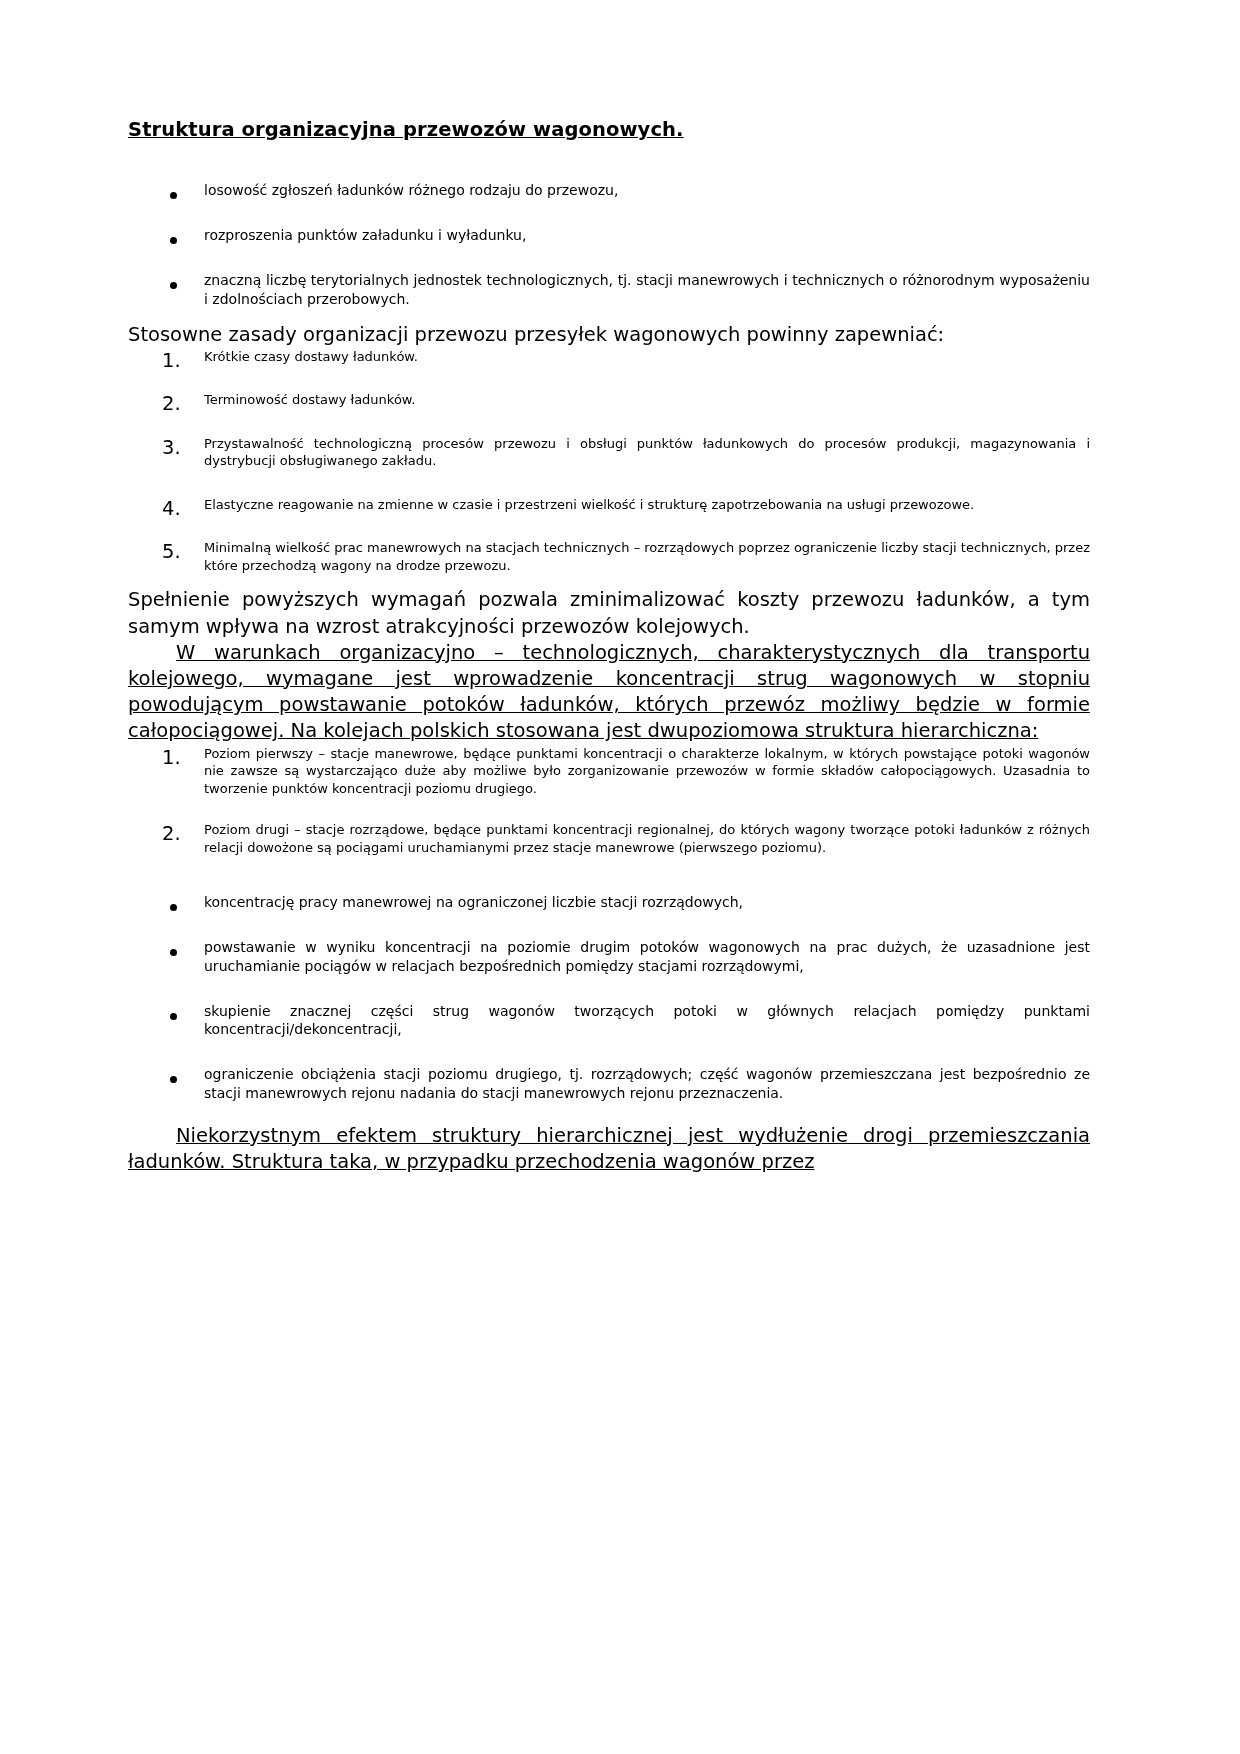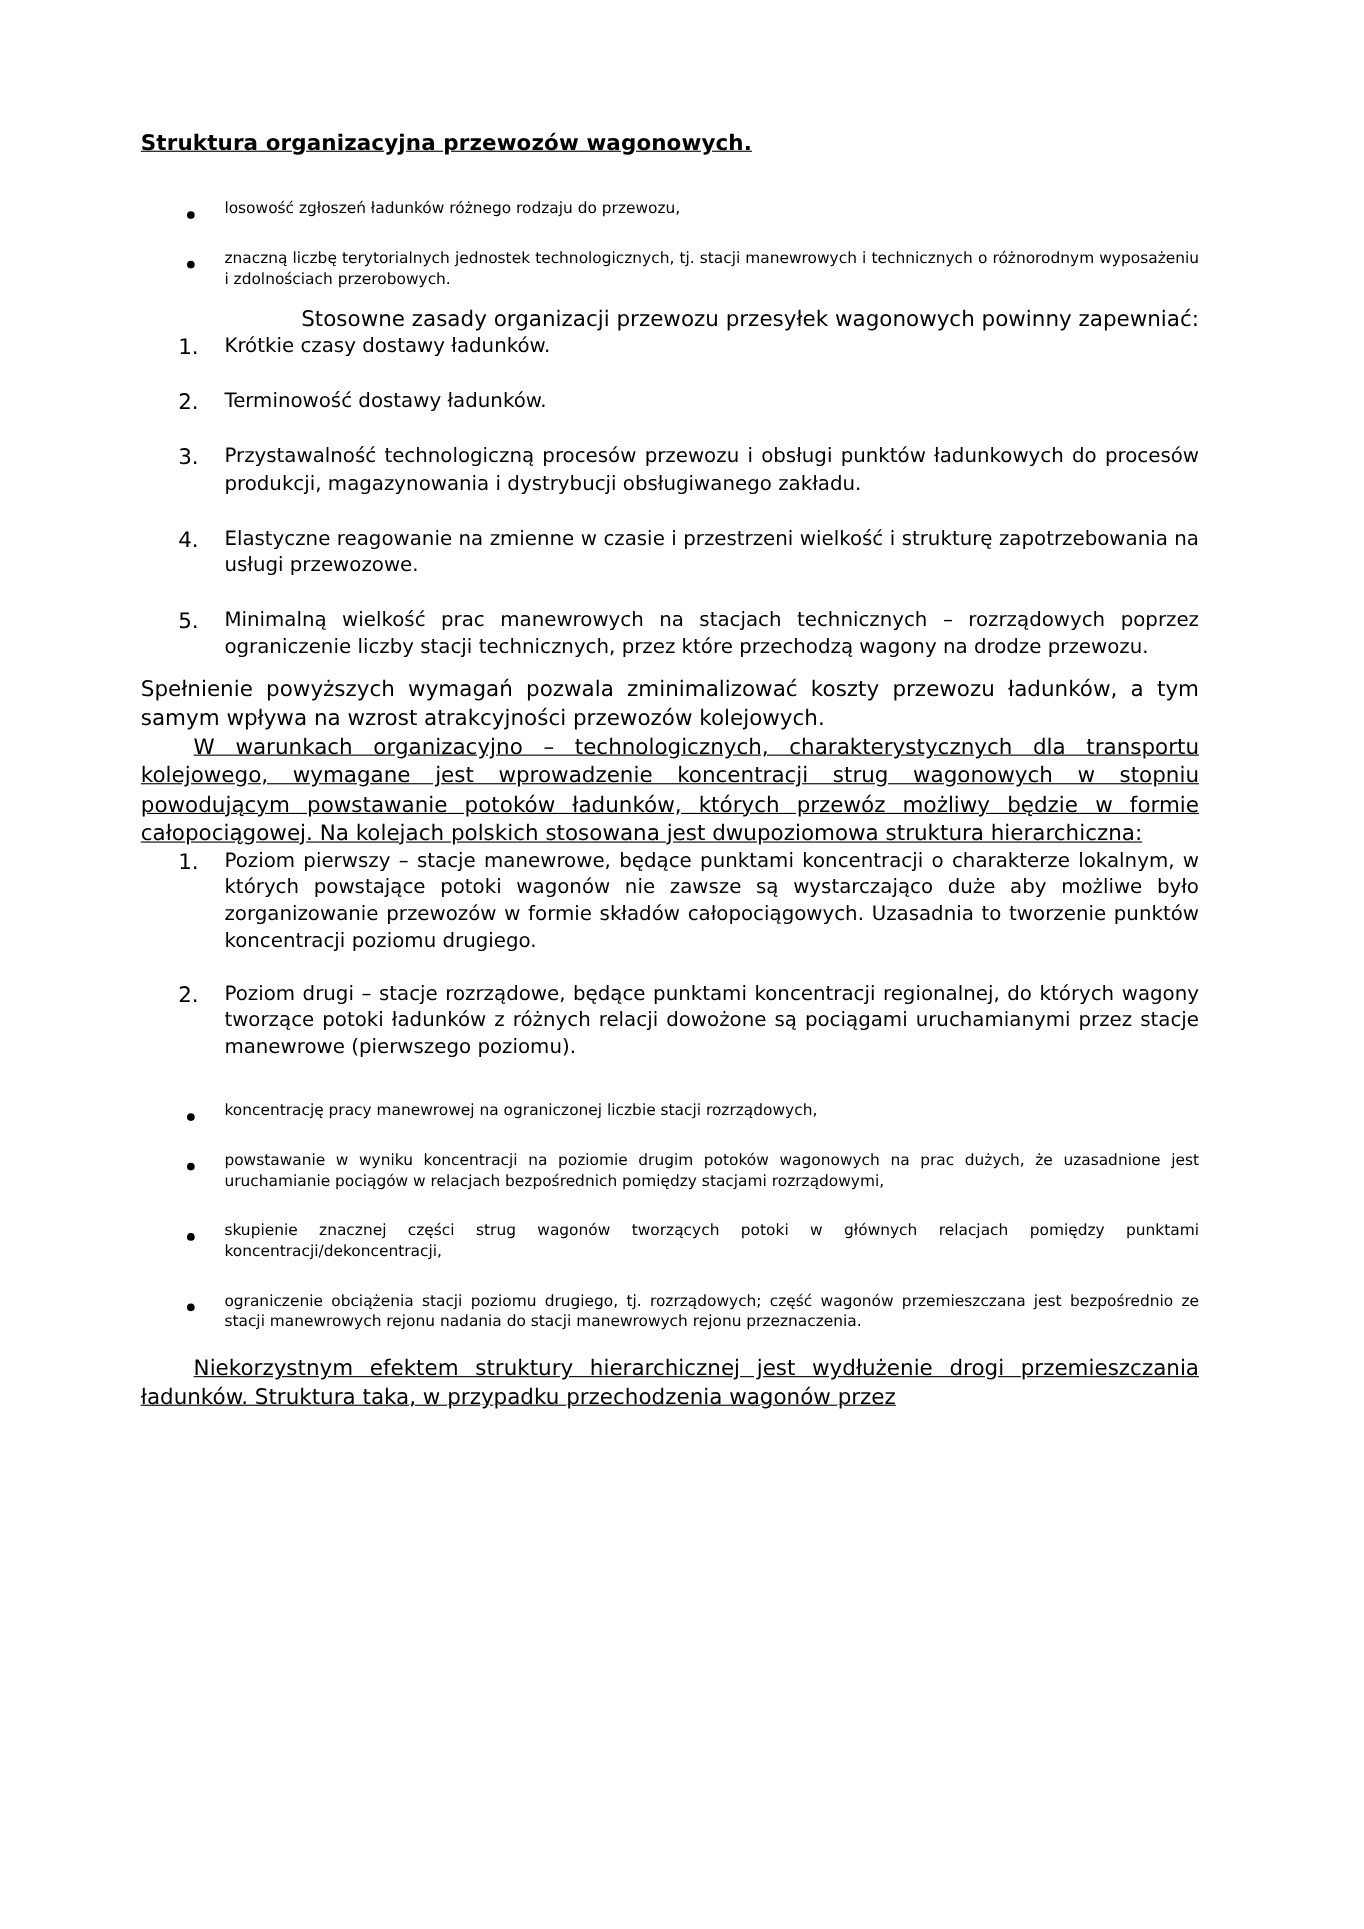--- a/index.html
+++ b/index.html
@@ -37,21 +37,21 @@
     line-height: 1.25;
   }
   p.body-text {
     margin: 0;
     font-size: 19.5px;
     line-height: 1.345;
     text-align: justify;
     text-justify: inter-word;
   }
   p.body-text.nojust {
-    text-align: right;
+    text-align: left;
   }
   p.indent {
     text-indent: 48px;
     text-decoration: underline;
   }
   .gap-md { height: 13px; }
   .gap-lg { height: 20px; }
 
   
   ul.bullets {
@@ -83,21 +83,21 @@
   
   ol.numbers {
     list-style: none;
     margin: 0;
     padding: 0;
     counter-reset: item;
   }
   ol.numbers > li {
     position: relative;
     padding-left: 76px;
-    font-size: 18px;
+    font-size: 13px;
     line-height: 1.345;
     text-align: justify;
     text-justify: inter-word;
     margin-bottom: 26px;
   }
   ol.numbers > li:last-child { margin-bottom: 0; }
   ol.numbers > li::before {
     counter-increment: item;
     content: counter(item) ".";
     position: absolute;
@@ -115,20 +115,21 @@
 <div class="page">
   <div class="content">
 
     <h1 class="doc-title">Struktura organizacyjna przewozów wagonowych.</h1>
 
 
     <div class="gap-md"></div>
 
     <ul class="bullets">
       <li>losowość zgłoszeń ładunków różnego rodzaju do przewozu,</li>
+      <li>rozproszenia punktów załadunku i wyładunku,</li>
       <li>znaczną liczbę terytorialnych jednostek technologicznych, tj. stacji manewrowych i technicznych o różnorodnym wyposażeniu i zdolnościach przerobowych.</li>
     </ul>
 
     <div class="gap-md"></div>
 
     <p class="body-text nojust">Stosowne zasady organizacji przewozu przesyłek wagonowych powinny zapewniać:</p>
 
     <ol class="numbers">
       <li>Krótkie czasy dostawy ładunków.</li>
       <li>Terminowość dostawy ładunków.</li>

